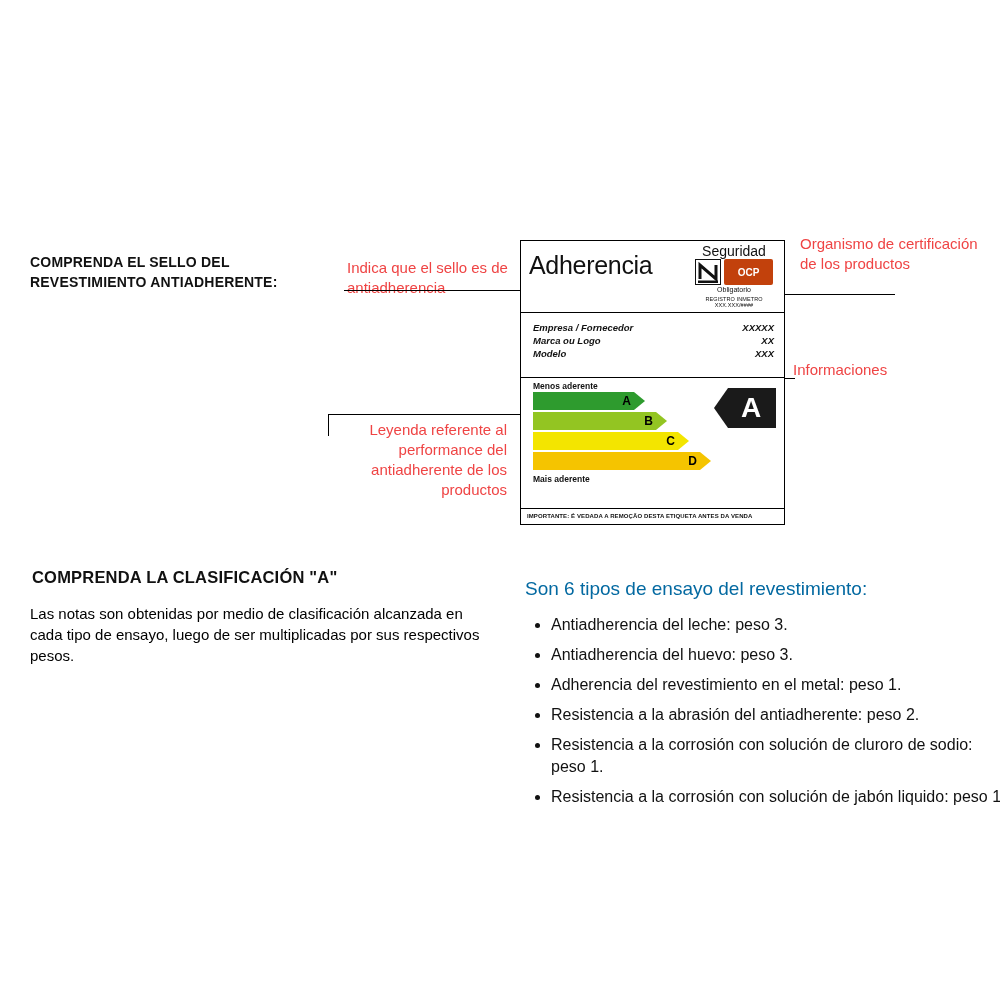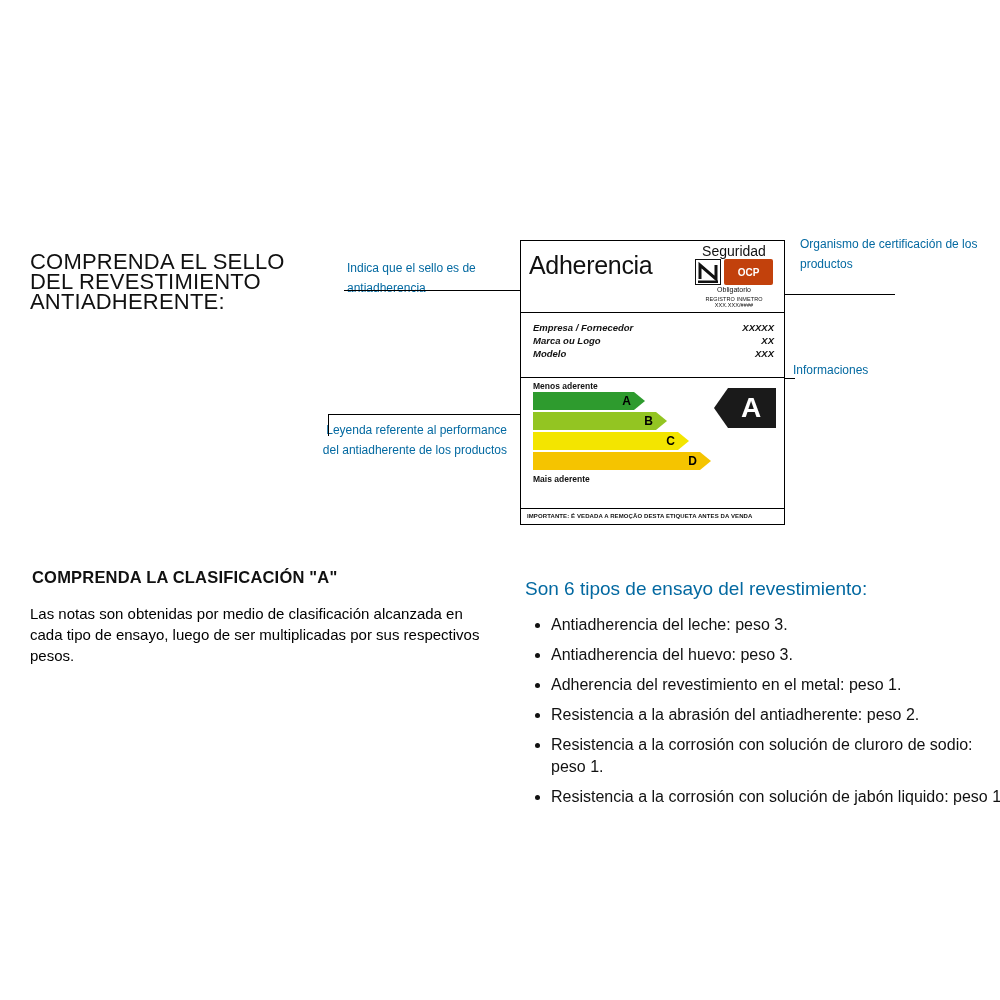--- a/index.html
+++ b/index.html
@@ -15,31 +15,31 @@
     color: #111111;
     overflow: hidden;
   }
   .abs { position: absolute; }
 
   
   #heading-left {
     left: 30px;
     top: 252px;
     width: 290px;
-    font-weight: normal;
-    font-size: 22px;
+    font-weight: bold;
+    font-size: 14px;
     line-height: 20px;
     letter-spacing: 0.2px;
   }
 
   
   .callout {
-    font-size: 12px;
+    font-size: 15px;
     line-height: 20px;
-    color: #0369a1;
+    color: #ef4444;
   }
   #callout-seal { left: 347px; top: 258px; width: 180px; }
   #callout-organism { left: 800px; top: 234px; width: 190px; }
   #callout-info { left: 793px; top: 360px; width: 200px; }
   #callout-legend { left: 312px; top: 420px; width: 195px; text-align: right; }
 
   
   .line { background: #000; position: absolute; }
   .hline { height: 1px; }
   .vline { width: 1px; }

